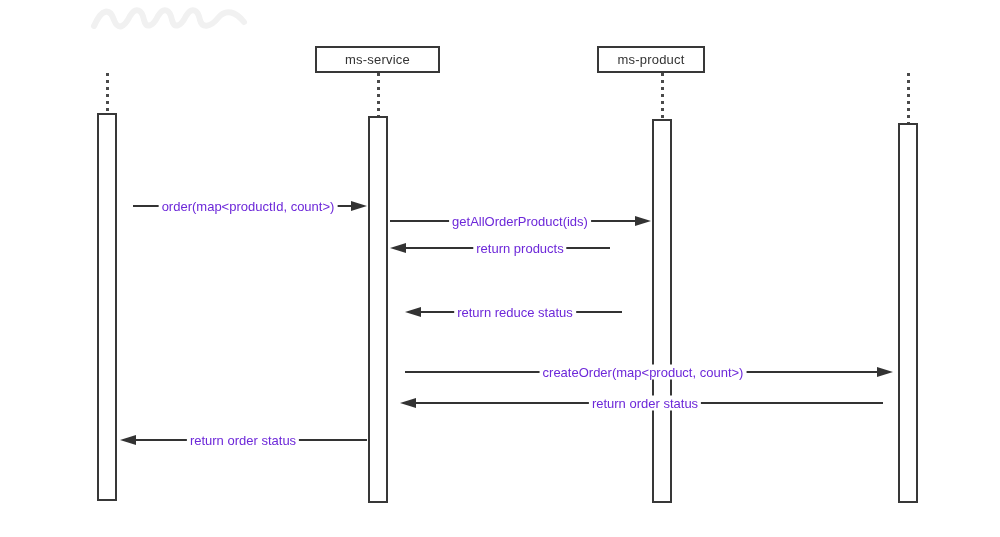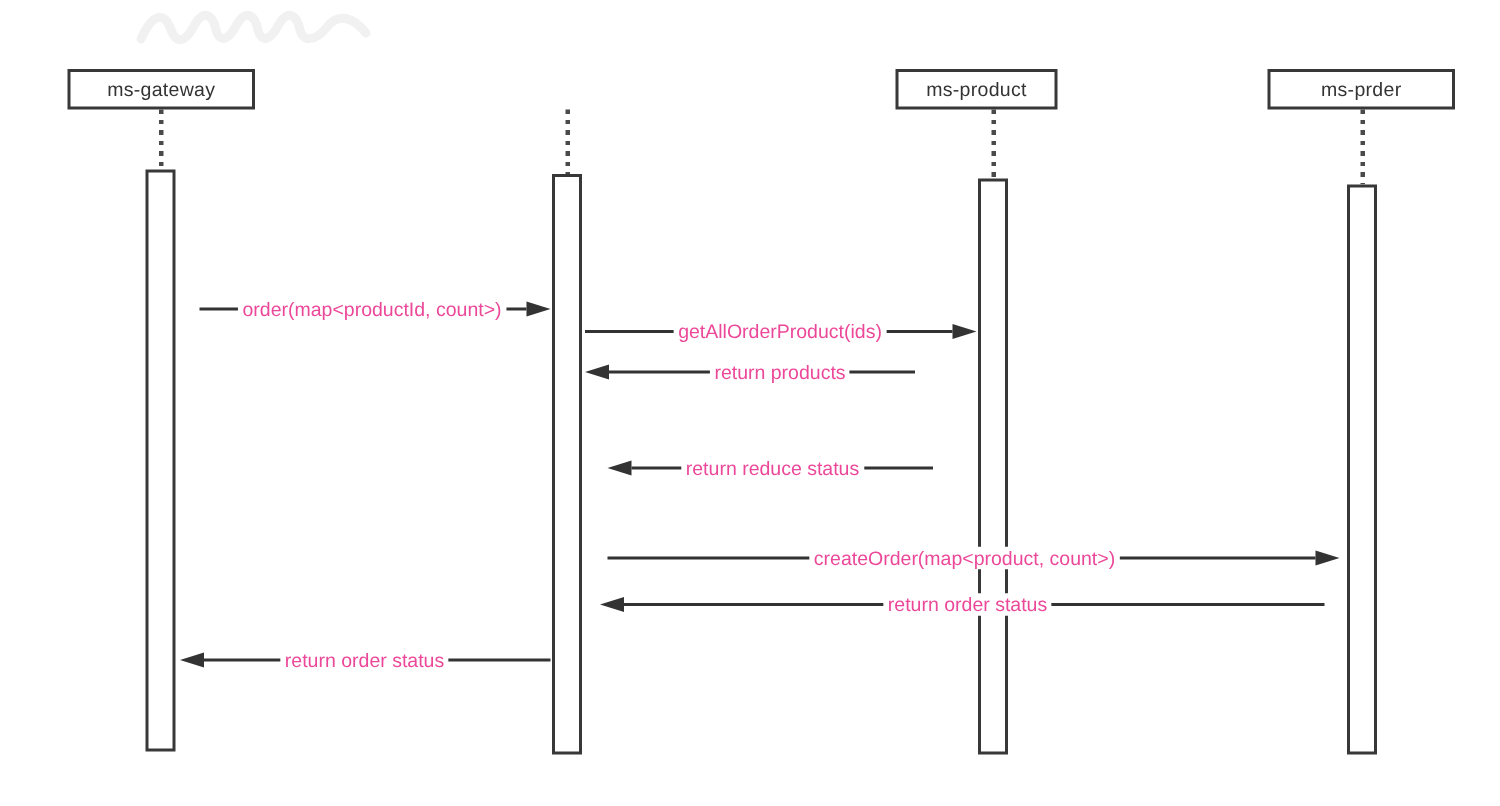--- a/index.html
+++ b/index.html
@@ -25,49 +25,46 @@
     border-top:5px solid transparent;border-bottom:5px solid transparent;
     border-left:16px solid #333333;
   }
   .arrow-left{
     position:absolute;width:0;height:0;
     border-top:5px solid transparent;border-bottom:5px solid transparent;
     border-right:16px solid #333333;
   }
   .msg-label{
     position:absolute;transform:translate(-50%,-50%);
-    background:#ffffff;padding:0 3px;font-size:13px;color:#ec4899;white-space:nowrap;
+    background:#ffffff;padding:0 3px;font-size:13px;color:#6d28d9;white-space:nowrap;
   }
   .watermark{position:absolute;left:88px;top:0px;pointer-events:none;}
 </style>
 </head>
 <body>
 
 <div class="canvas">
   <svg class="watermark" width="170" height="36" viewBox="0 0 170 36" aria-hidden="true">
     <path d="M6 26 C 14 8, 22 8, 26 20 C 30 30, 36 28, 42 16 C 48 6, 54 10, 56 20
              C 58 28, 64 28, 70 16 C 76 6, 82 10, 84 20 C 86 28, 92 28, 98 16
              C 104 6, 110 10, 112 20 C 114 28, 122 28, 130 18 C 138 8, 148 12, 156 22" fill="none" stroke="#f1f1f1" stroke-width="6" stroke-linecap="round"></path>
   </svg>
 
-<div class="actor-box" style="left: 45px; top: 46px; width: 125px; height: 27px;">
-      <span>ms-gateway</span>
-    </div>
     <div class="lifeline" style="left: 105.5px; top: 73px; height: 40px;"></div>
     <div class="activation" style="left: 97px; top: 113px; width: 20px; height: 388px;"></div>
+    <div class="actor-box" style="left: 315px; top: 46px; width: 125px; height: 27px;">
+      <span>ms-service</span>
+    </div>
     <div class="lifeline" style="left: 376.5px; top: 73px; height: 43px;"></div>
     <div class="activation" style="left: 368px; top: 116px; width: 20px; height: 387px;"></div>
     <div class="actor-box" style="left: 597px; top: 46px; width: 108px; height: 27px;">
       <span>ms-product</span>
     </div>
     <div class="lifeline" style="left: 660.5px; top: 73px; height: 46px;"></div>
     <div class="activation" style="left: 652px; top: 119px; width: 20px; height: 384px;"></div>
-    <div class="actor-box" style="left: 845px; top: 46px; width: 125px; height: 27px;">
-      <span>ms-prder</span>
-    </div>
     <div class="lifeline" style="left: 906.5px; top: 73px; height: 50px;"></div>
     <div class="activation" style="left: 898px; top: 123px; width: 20px; height: 380px;"></div>
     <div class="msg-line" style="left: 133px; top: 205px; width: 218px;"></div>
     <div class="arrow-right" style="left: 351px; top: 201px;"></div>
     <div class="msg-label" style="left: 248px; top: 206px;">order(map&lt;productId, count&gt;)</div>
     <div class="msg-line" style="left: 390px; top: 220px; width: 245px;"></div>
     <div class="arrow-right" style="left: 635px; top: 216px;"></div>
     <div class="msg-label" style="left: 520px; top: 221px;">getAllOrderProduct(ids)</div>
     <div class="arrow-left" style="left: 390px; top: 243px;"></div>
     <div class="msg-line" style="left: 406px; top: 247px; width: 204px;"></div>

